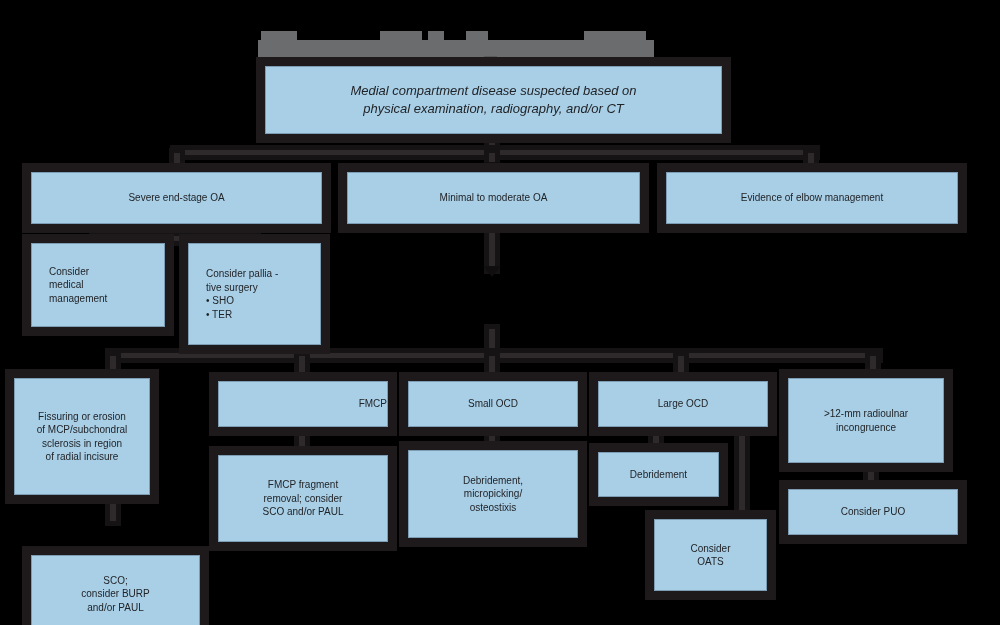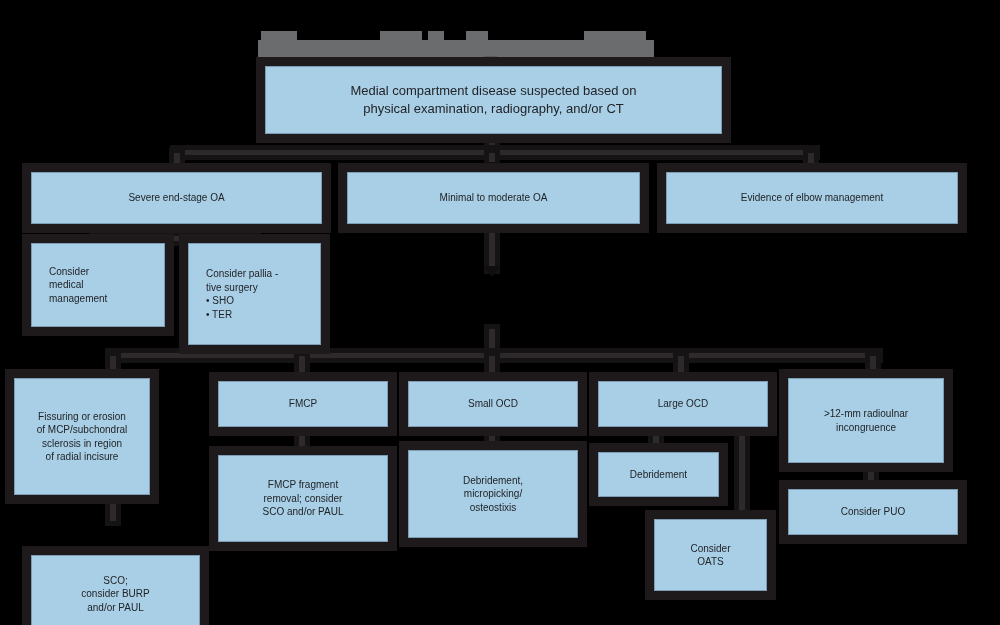--- a/index.html
+++ b/index.html
@@ -23,29 +23,29 @@
   .conn{position:absolute;z-index:1;background:var(--conn,#2e292a);box-shadow:0 0 0 5px #161314;}
   .ahead{position:absolute;z-index:2;width:0;height:0;
     border-left:9px solid transparent;border-right:9px solid transparent;
     border-top:11px solid #100e0f;}
   .ahead.small{border-left-width:7px;border-right-width:7px;border-top-width:9px;}
   
   .redact{position:absolute;z-index:2;background:#6b6c6e;}
   .redact.stub{background:#58595b;}
 
   
-  #n-root{left:265px;top:66px;width:457px;height:68px;font-size:13px;}
+  #n-root{left:265px;top:66px;width:457px;height:68px;font-size:13px;font-style:italic;}
   #n-severe{left:31px;top:172px;width:291px;height:52px;}
   #n-minimal{left:347px;top:172px;width:293px;height:52px;}
   #n-evidence{left:666px;top:172px;width:292px;height:52px;}
   #n-medical{left:31px;top:243px;width:134px;height:84px;}
   #n-palliative{left:188px;top:243px;width:133px;height:102px;}
   #n-arthroscopy{left:347px;top:277px;width:293px;height:52px;}
   #n-fissuring{left:14px;top:378px;width:136px;height:117px;}
-  #n-fmcp{left:218px;top:381px;width:170px;height:46px;}
+  #n-fmcp{left:218px;top:381px;width:170px;height:46px;justify-content:flex-end;}
   #n-smallocd{left:408px;top:381px;width:170px;height:46px;}
   #n-largeocd{left:598px;top:381px;width:170px;height:46px;}
   #n-r12{left:788px;top:378px;width:156px;height:85px;}
   #n-sco{left:31px;top:519px;width:169px;height:78px;margin-top:36px;}
   #n-fmcpremoval{left:218px;top:455px;width:170px;height:87px;}
   #n-debridemicro{left:408px;top:450px;width:170px;height:88px;}
   #n-debridement{left:598px;top:452px;width:121px;height:45px;}
   #n-oats{left:654px;top:519px;width:113px;height:72px;}
   #n-puo{left:788px;top:489px;width:170px;height:46px;}
 

